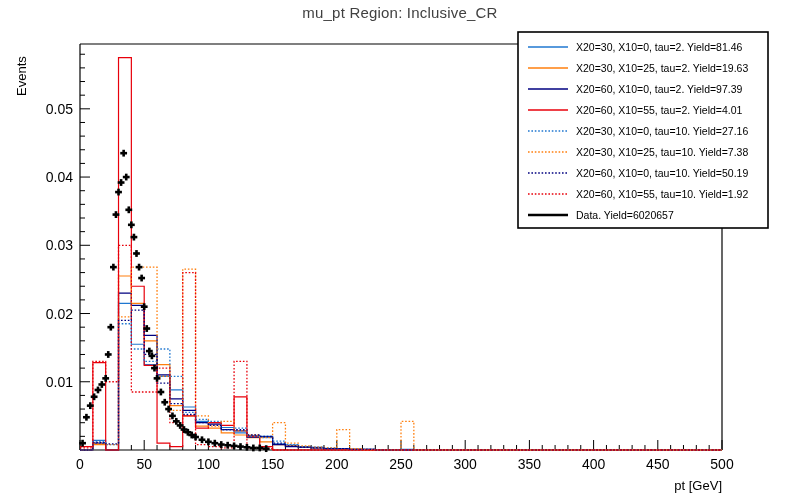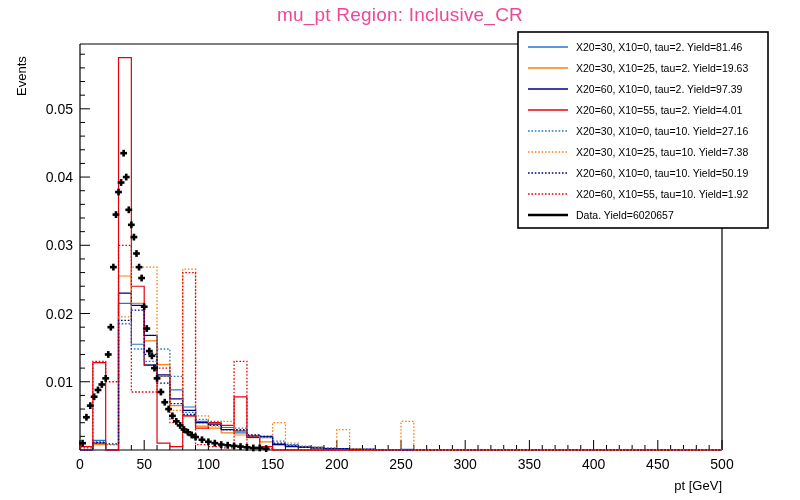--- a/index.html
+++ b/index.html
@@ -1,18 +1,18 @@
 <!DOCTYPE html>
 <html><head>
 <meta charset="utf-8">
 <style>
   html,body{margin:0;padding:0;}
   body{width:800px;height:500px;background:#ffffff;font-family:"Liberation Sans",sans-serif;overflow:hidden;position:relative;}
   #root{position:absolute;left:0;top:0;width:800px;height:500px;}
-  #title{position:absolute;left:0;top:4px;width:800px;text-align:center;font-size:19px;color:#ec4899;letter-spacing:.2px;}
+  #title{position:absolute;left:0;top:4px;width:800px;text-align:center;font-size:15px;color:#404040;letter-spacing:.2px;}
   #plotwrap{position:absolute;left:0;top:0;width:800px;height:500px;}
   svg{display:block;}
   .axlabel{font-size:13px;fill:#000;font-family:"Liberation Sans",sans-serif;}
   .ticklabel{font-size:14px;fill:#000;font-family:"Liberation Sans",sans-serif;}
   .legtext{font-size:10.5px;fill:#000;font-family:"Liberation Sans",sans-serif;}
 </style>
 </head>
 <body>
 
 <div id="root">

